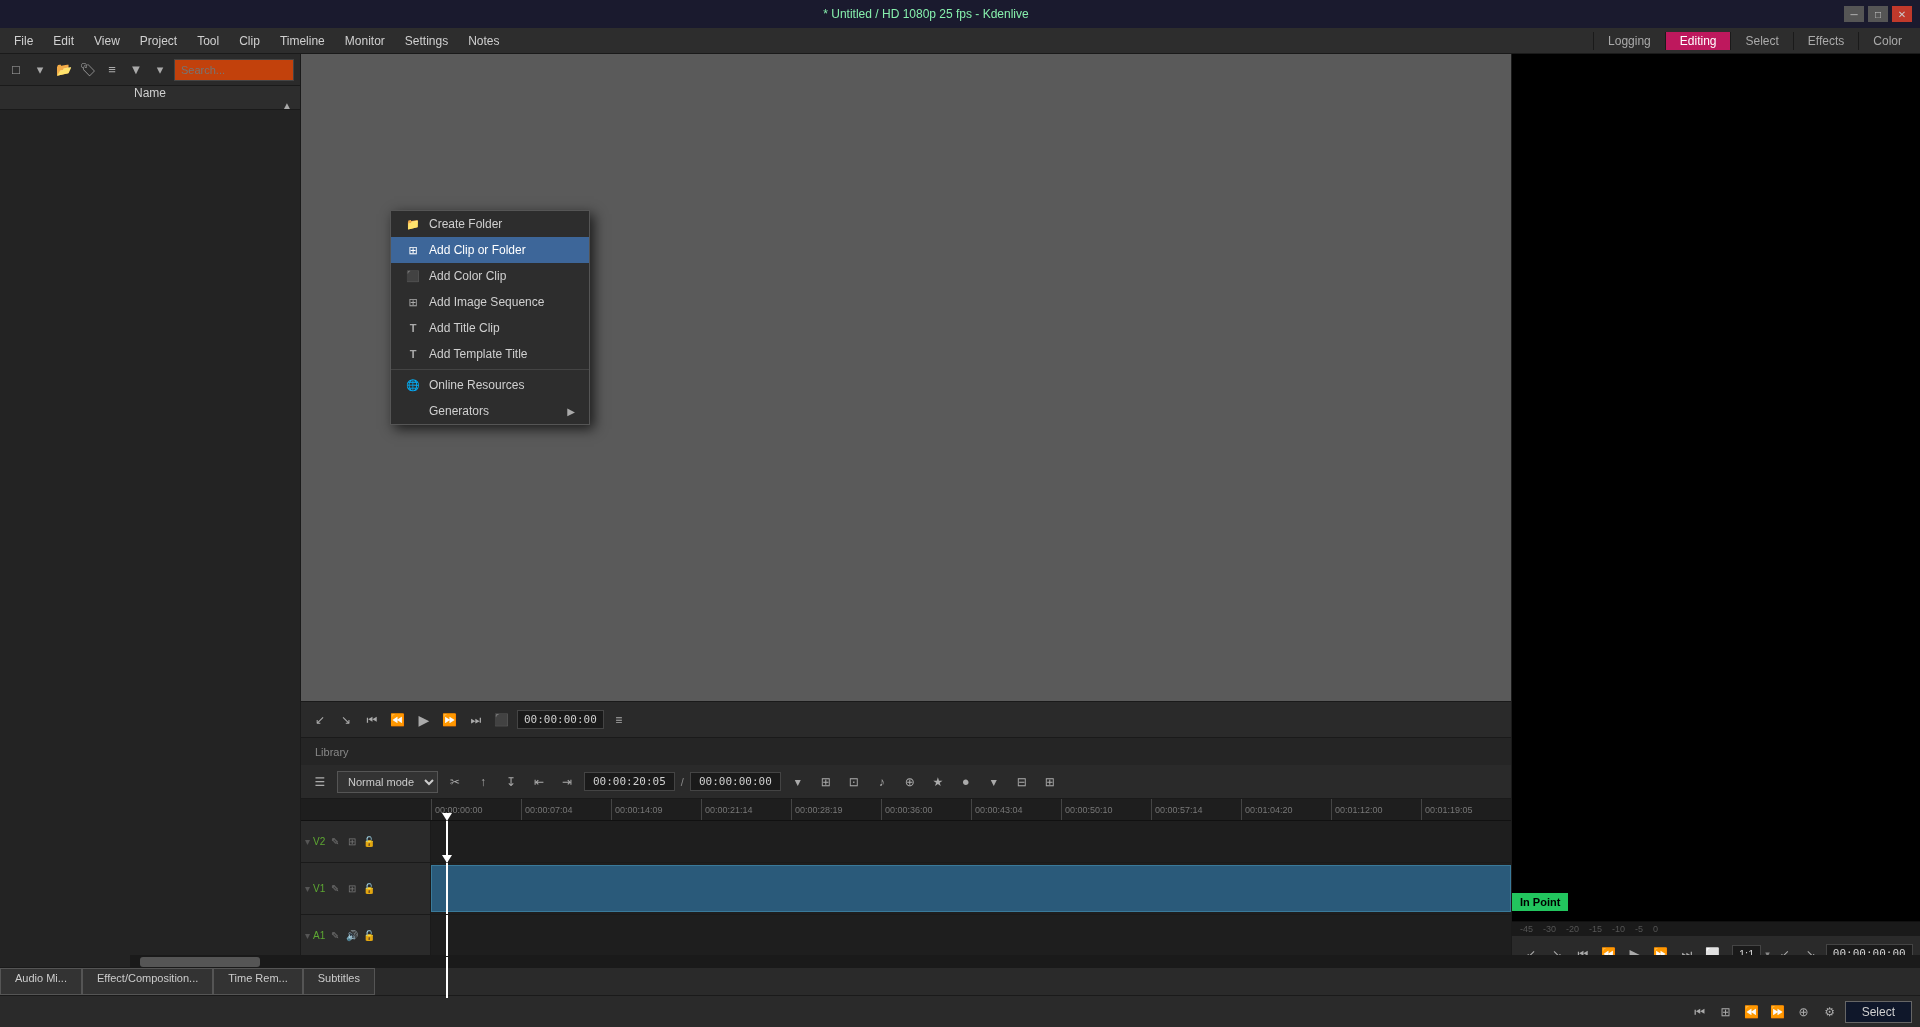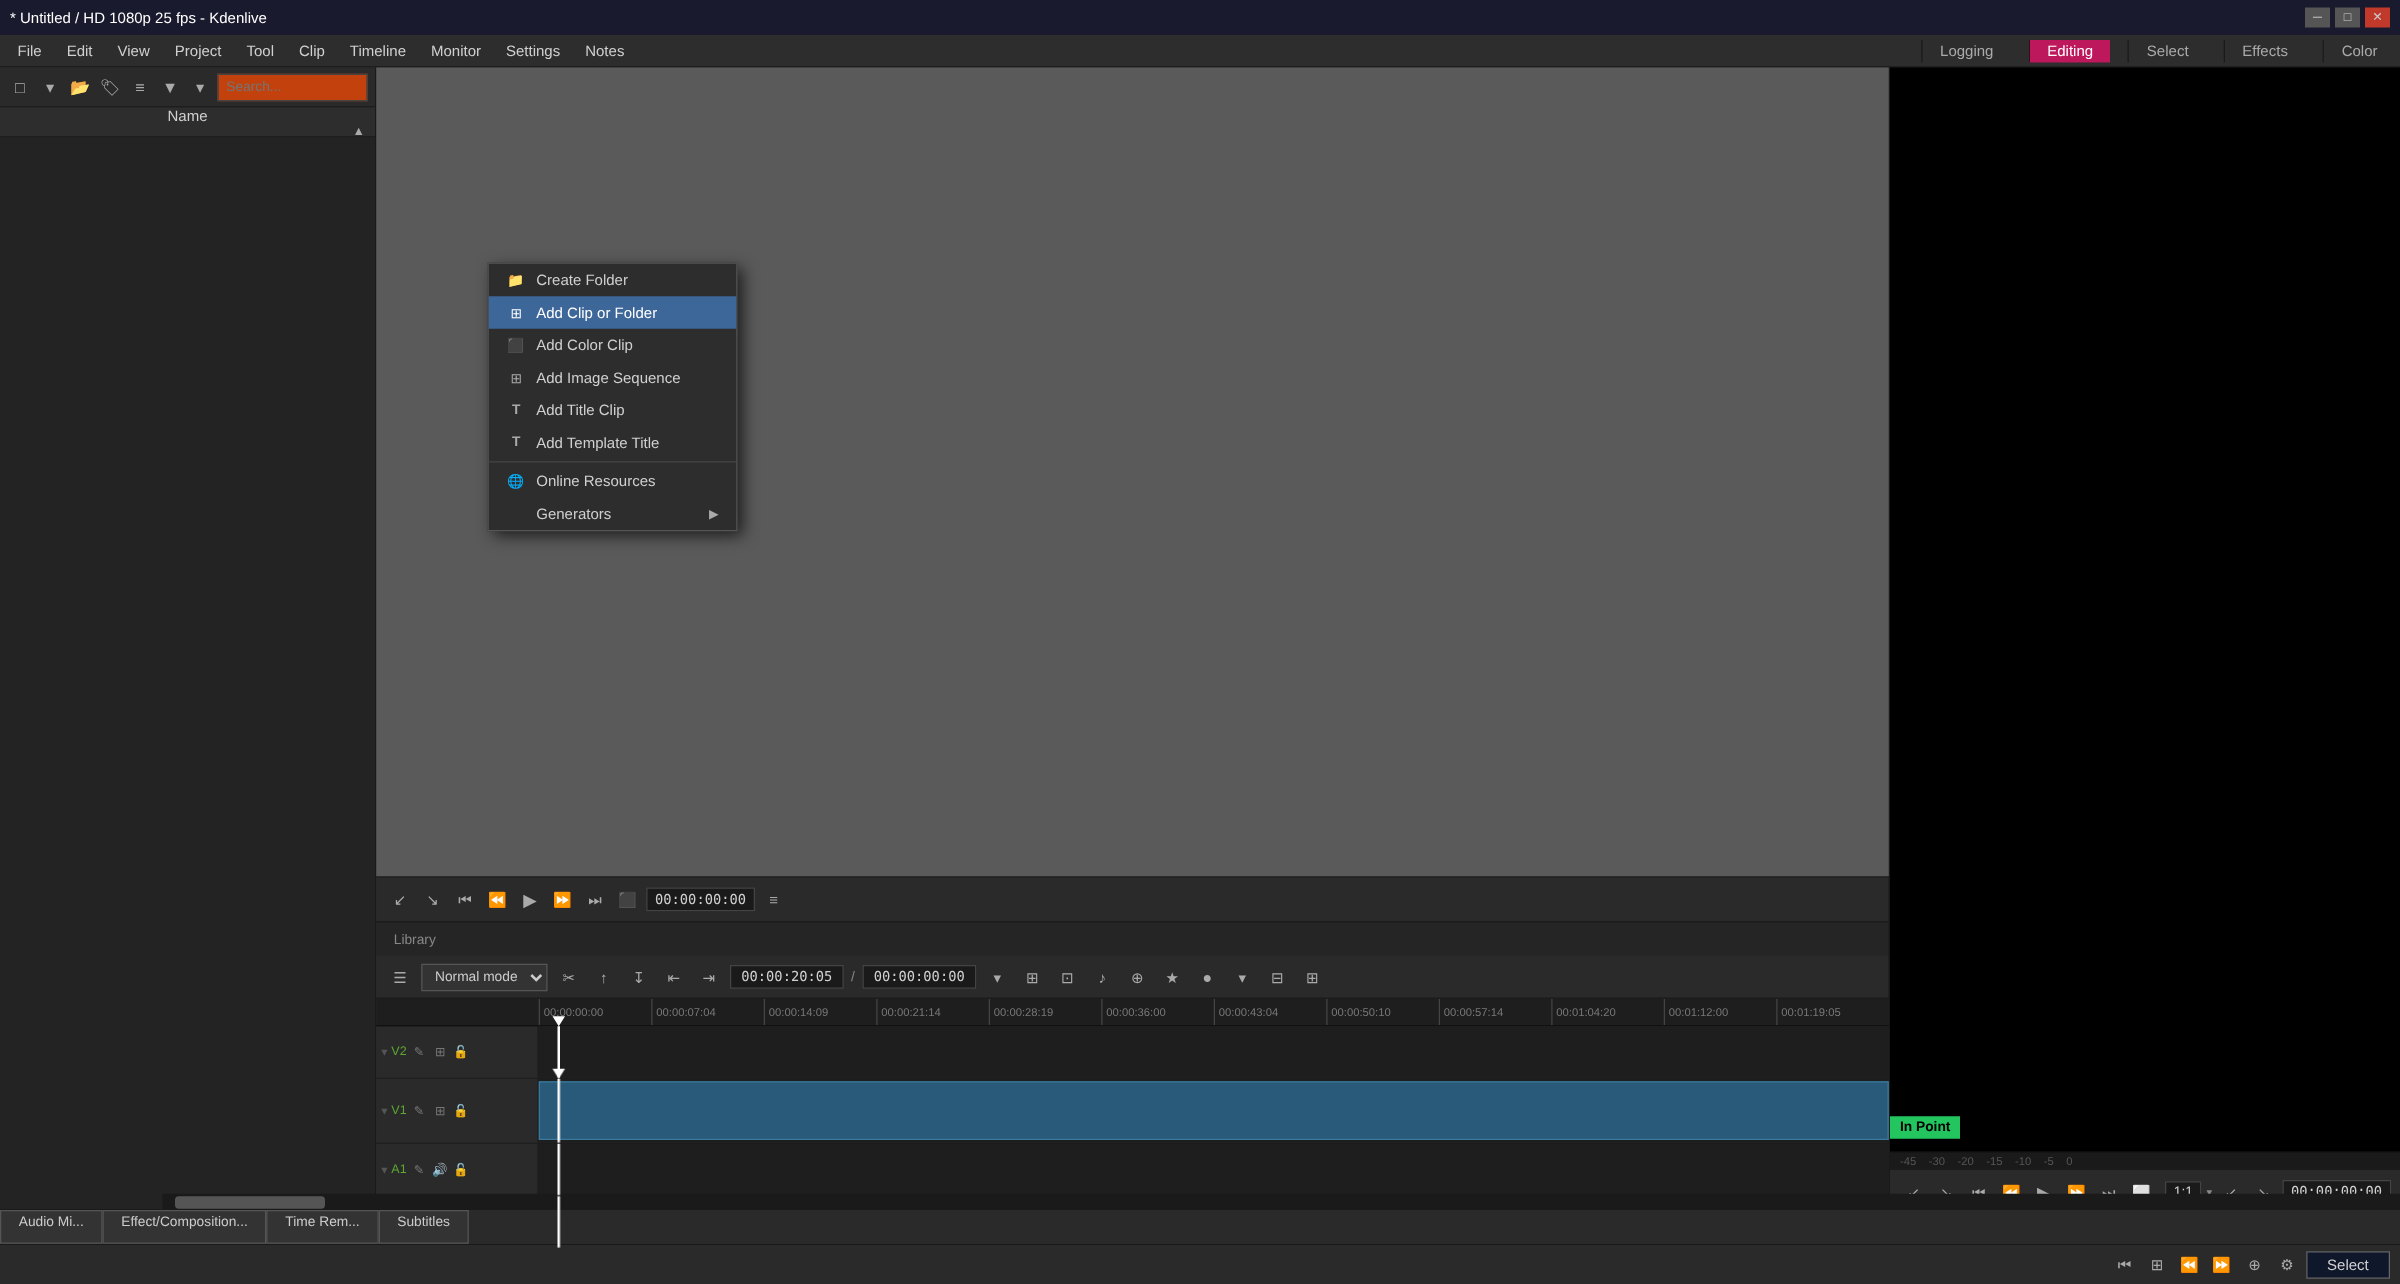--- a/index.html
+++ b/index.html
@@ -19,23 +19,23 @@
       background: #1a1a2e;
       height: 28px;
       display: flex;
       align-items: center;
       justify-content: space-between;
       padding: 0 8px;
       position: relative;
     }
     .title-bar-text {
       font-size: 12px;
-      color: #ffffff;
+      color: #86efac;
       flex: 1;
-      text-align: left;
+      text-align: center;
     }
     .title-bar-controls {
       display: flex;
       gap: 4px;
     }
     .title-btn {
       width: 20px;
       height: 16px;
       background: #555;
       border: none;
@@ -527,21 +527,21 @@
   <span class="menu-item">Edit</span>
   <span class="menu-item">View</span>
   <span class="menu-item">Project</span>
   <span class="menu-item">Tool</span>
   <span class="menu-item">Clip</span>
   <span class="menu-item">Timeline</span>
   <span class="menu-item">Monitor</span>
   <span class="menu-item">Settings</span>
   <span class="menu-item">Notes</span>
 
-  <div style="margin-left:auto; display:flex; gap:14px;">
+  <div style="margin-left:auto; display:flex; gap:0;">
     <span class="ws-tab">Logging</span>
     <span class="ws-tab active">Editing</span>
     <span class="ws-tab">Select</span>
     <span class="ws-tab">Effects</span>
     <span class="ws-tab">Color</span>
   </div>
 </div>
 
 <div class="main-layout">
 

